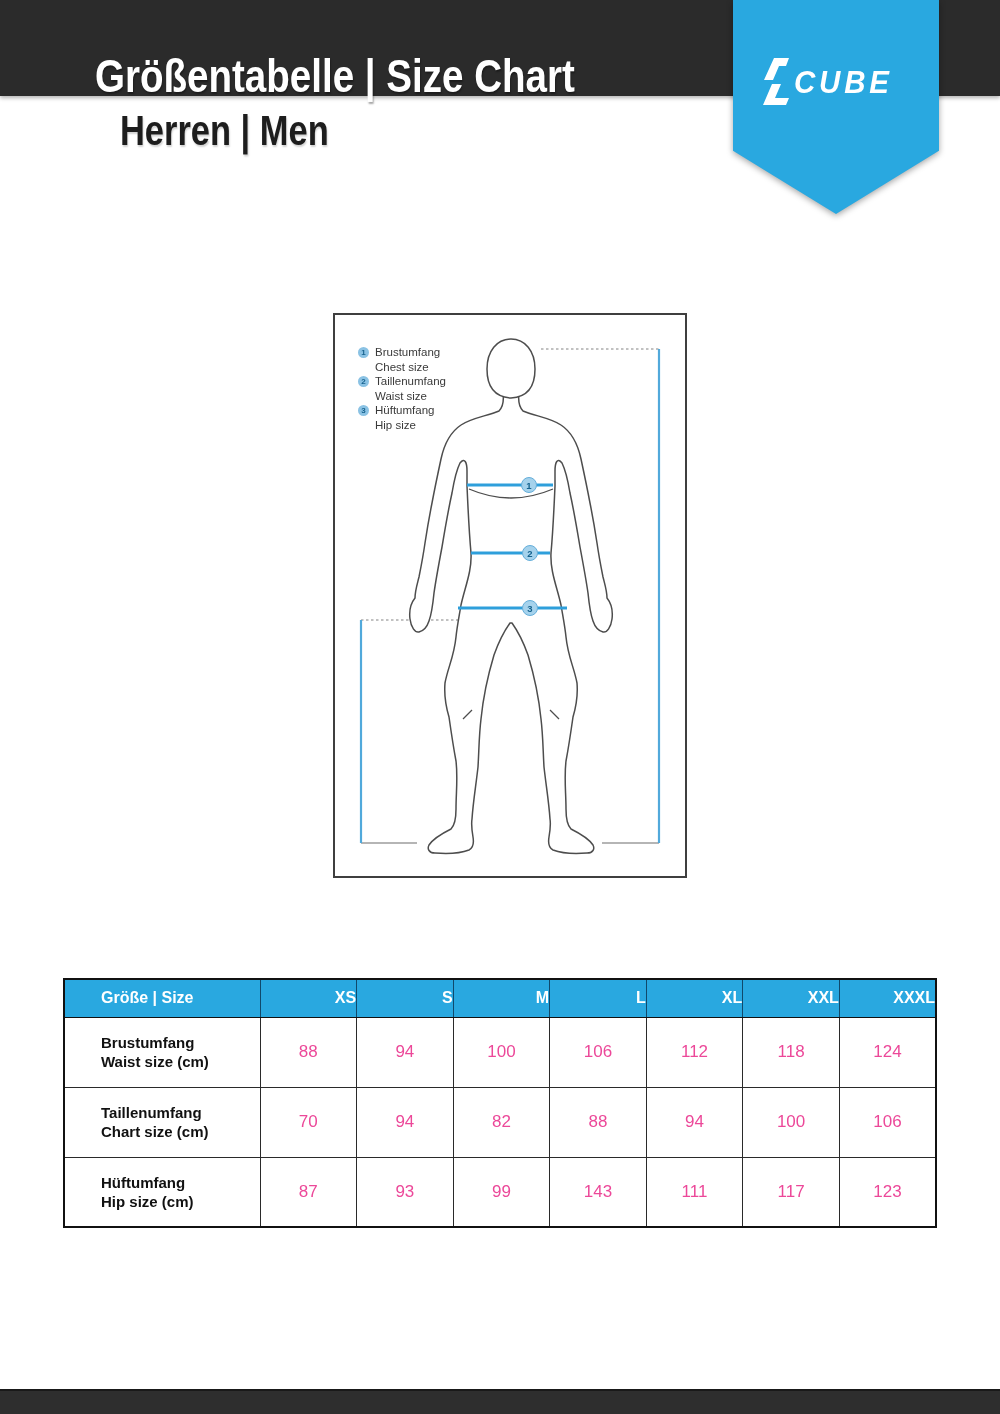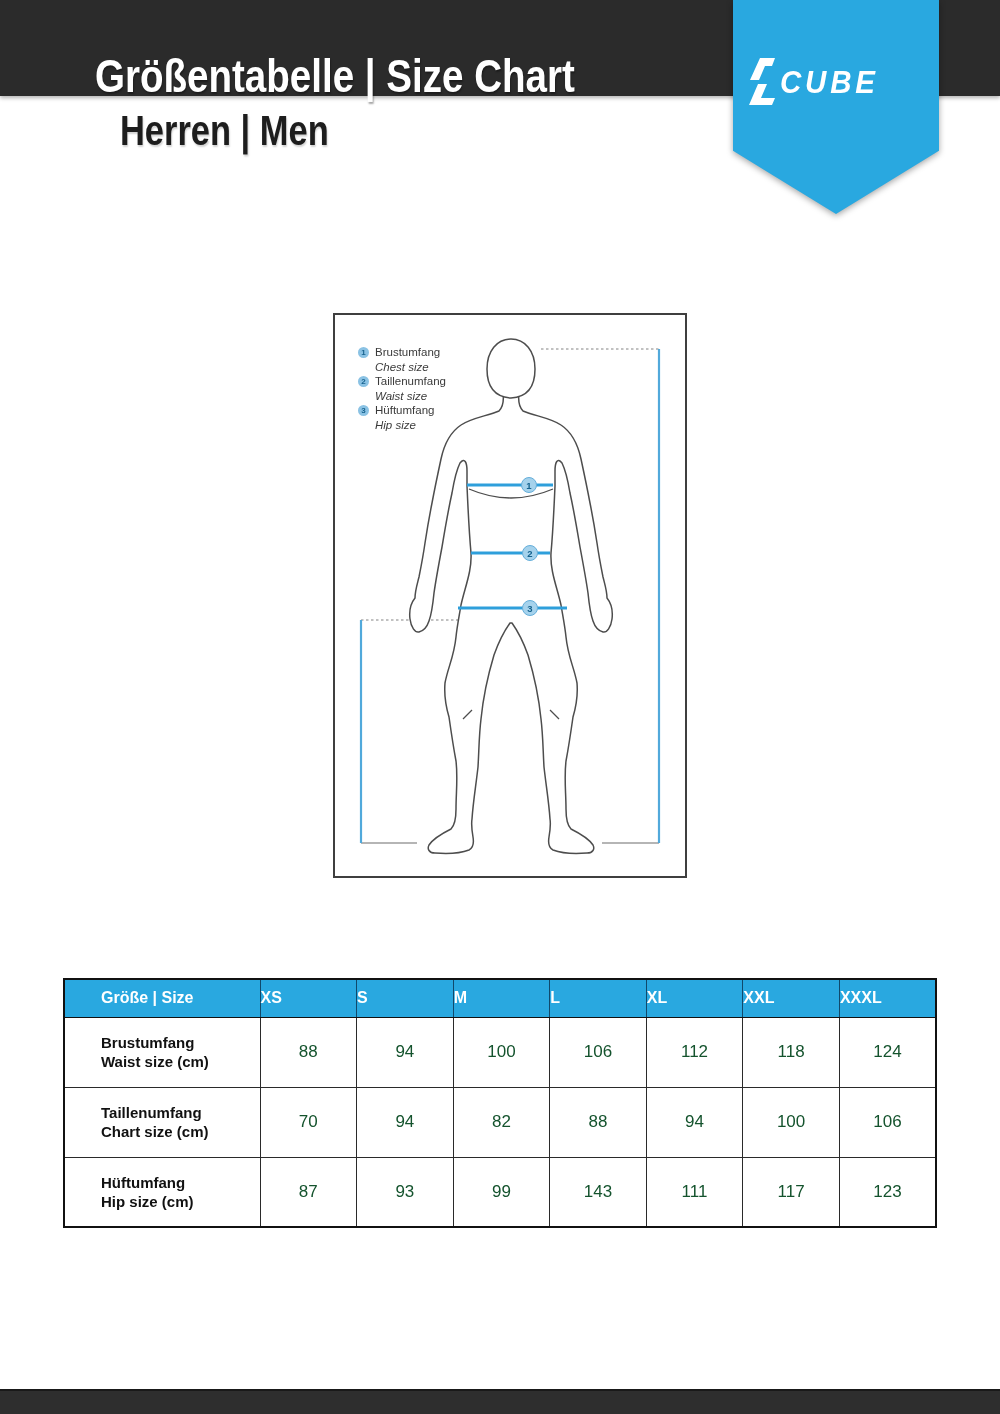--- a/index.html
+++ b/index.html
@@ -35,21 +35,21 @@
   .ribbon-wrap {
     position:absolute; left:733px; top:0; width:206px; height:214px;
     filter:drop-shadow(0 2px 3px rgba(0,0,0,.35));
   }
   .ribbon {
     width:100%; height:100%;
     background:#29a8e0;
     clip-path:polygon(0 0, 100% 0, 100% 70.5%, 50% 100%, 0 70.5%);
   }
   .logo-row {
-    position:absolute; left:16px; top:58px;
+    position:absolute; left:30px; top:58px;
     display:flex; align-items:center; gap:4px;
   }
   .logo-text {
     color:#ffffff; font-weight:bold; font-style:italic;
     font-size:31px; letter-spacing:4px; line-height:31px;
     transform:scaleX(.95); transform-origin:left center;
   }
 
   
   .diagram-box {
@@ -60,42 +60,42 @@
     position:absolute; left:23px; top:30px;
     font-size:11.5px; color:#3a3a3a; line-height:14.5px; z-index:3;
   }
   .legend-item { display:grid; grid-template-columns:17px auto; }
   .lnum {
     width:11px; height:11px; border-radius:50%;
     background:#8ac2e4; color:#18638f;
     font-size:8px; font-weight:bold; text-align:center; line-height:11px;
     margin-top:2px;
   }
-  .l-en { grid-column:2;font-style:italic; }
+  .l-en { grid-column:2; }
   .figure-svg { position:absolute; left:0; top:0; width:350px; height:561px; }
 
   
   .size-table {
     position:absolute; left:63px; top:978px;
     border-collapse:collapse; table-layout:fixed; width:874px;
     border:2px solid #111111;
   }
   .size-table th, .size-table td { border:1px solid #2a2a2a; }
   .size-table th {
     background:#29a8e0; color:#ffffff;
     font-size:16px; font-weight:bold; height:38px;
-    text-align:left; border-color:#10496b; border-bottom-color:#111;
+    text-align:right; border-color:#10496b; border-bottom-color:#111;
   }
   .size-table th.col-label { text-align:left; padding-left:36px; }
   .size-table td { height:70px; background:#fff; }
   .row-label {
     font-size:15px; font-weight:bold; color:#111;
     padding-left:36px; line-height:19px;
   }
-  .val { text-align:center; font-size:17px; color:#14532d; }
+  .val { text-align:center; font-size:17px; color:#ec4899; }
 
   
   .bottombar {
     position:absolute; left:0; top:1389px; width:1000px; height:25px;
     background:#2e2e2e; border-top:2px solid #191919;
   }
 </style>
 </head>
 <body>
 

